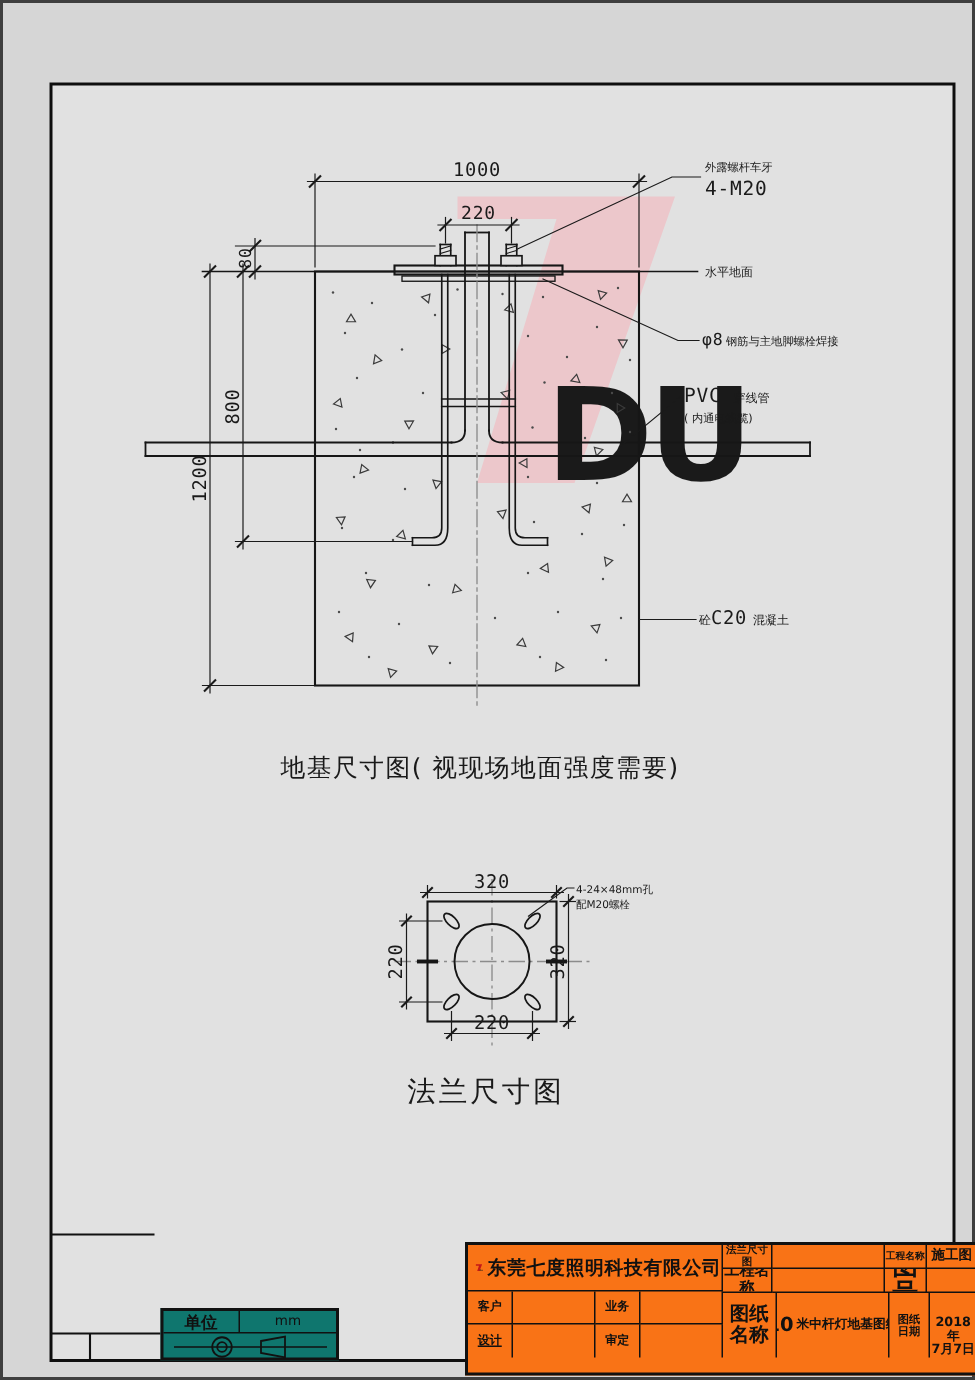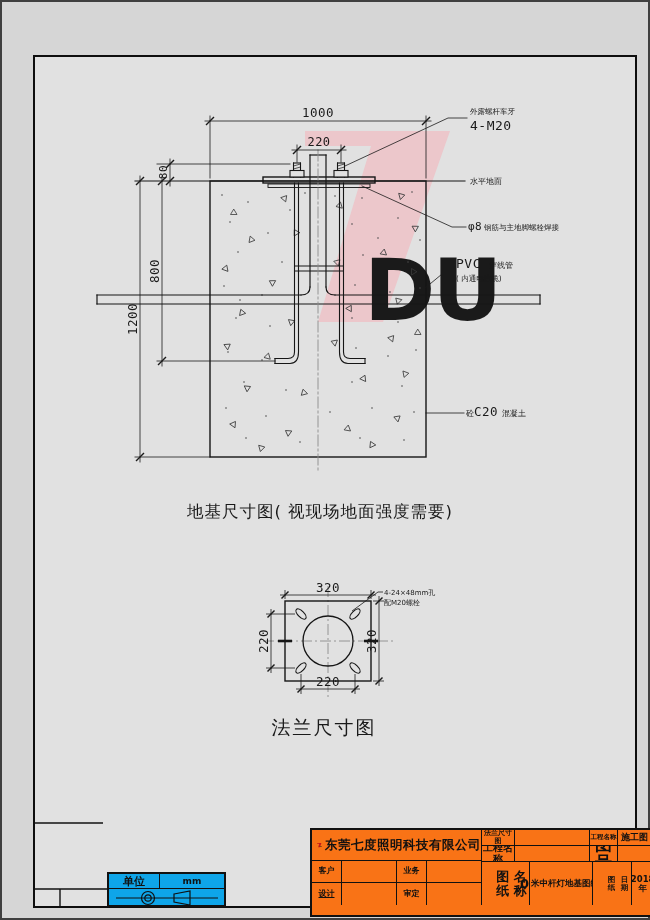--- a/index.html
+++ b/index.html
@@ -25,31 +25,31 @@
     border:2px solid #111;box-sizing:border-box;background:#f97316;z-index:3;
   }
   .cell{
     position:absolute;display:flex;align-items:center;justify-content:center;
     border-right:1px solid #111;border-bottom:1px solid #111;box-sizing:border-box;
     color:#111;text-align:center;line-height:1.05;overflow:hidden;
   }
   .lab{font-weight:bold;}
   .company-cell{justify-content:flex-start;padding-left:5px;}
   .company-name{font-size:12.5px;font-weight:bold;letter-spacing:0.5px;margin-left:3px;white-space:nowrap;}
-  .two-line{flex-direction:row;margin-left:12px;}
+  .two-line{flex-direction:column;}
   .dwgname-num{font-size:13px;font-weight:bold;margin-right:2px;}
   .dwgname-rest{font-size:8.5px;font-weight:bold;white-space:nowrap;}
 
   .unit-box{
     position:absolute;left:107px;top:872px;width:119px;height:35px;
-    border:2px solid #111;box-sizing:border-box;background:#0ea5e9;z-index:3;
+    border:2px solid #111;box-sizing:border-box;background:#0f766e;z-index:3;
   }
   .unit-row1{position:absolute;left:0;top:0;width:115px;height:14px;border-bottom:1px solid #111;display:flex;}
   .unit-label{width:51px;border-right:1px solid #111;box-sizing:border-box;display:flex;align-items:center;justify-content:center;font-size:11px;font-weight:bold;color:#111;}
-  .unit-value{flex:1;display:flex;align-items:center;justify-content:center;font-size:9px;font-weight:bold;color:#111;}
+  .unit-value{flex:1;display:flex;align-items:center;justify-content:center;font-size:9px;font-weight:normal;color:#111;}
   .unit-row2{position:absolute;left:0;top:15px;width:115px;height:17px;display:flex;align-items:center;justify-content:center;}
 </style>
 </head>
 <body>
 
 <div class="sheet-edge"></div>
 <div class="main-frame"></div>
 
 <svg class="drawing" width="650" height="920" viewBox="0 0 650 920">
 

